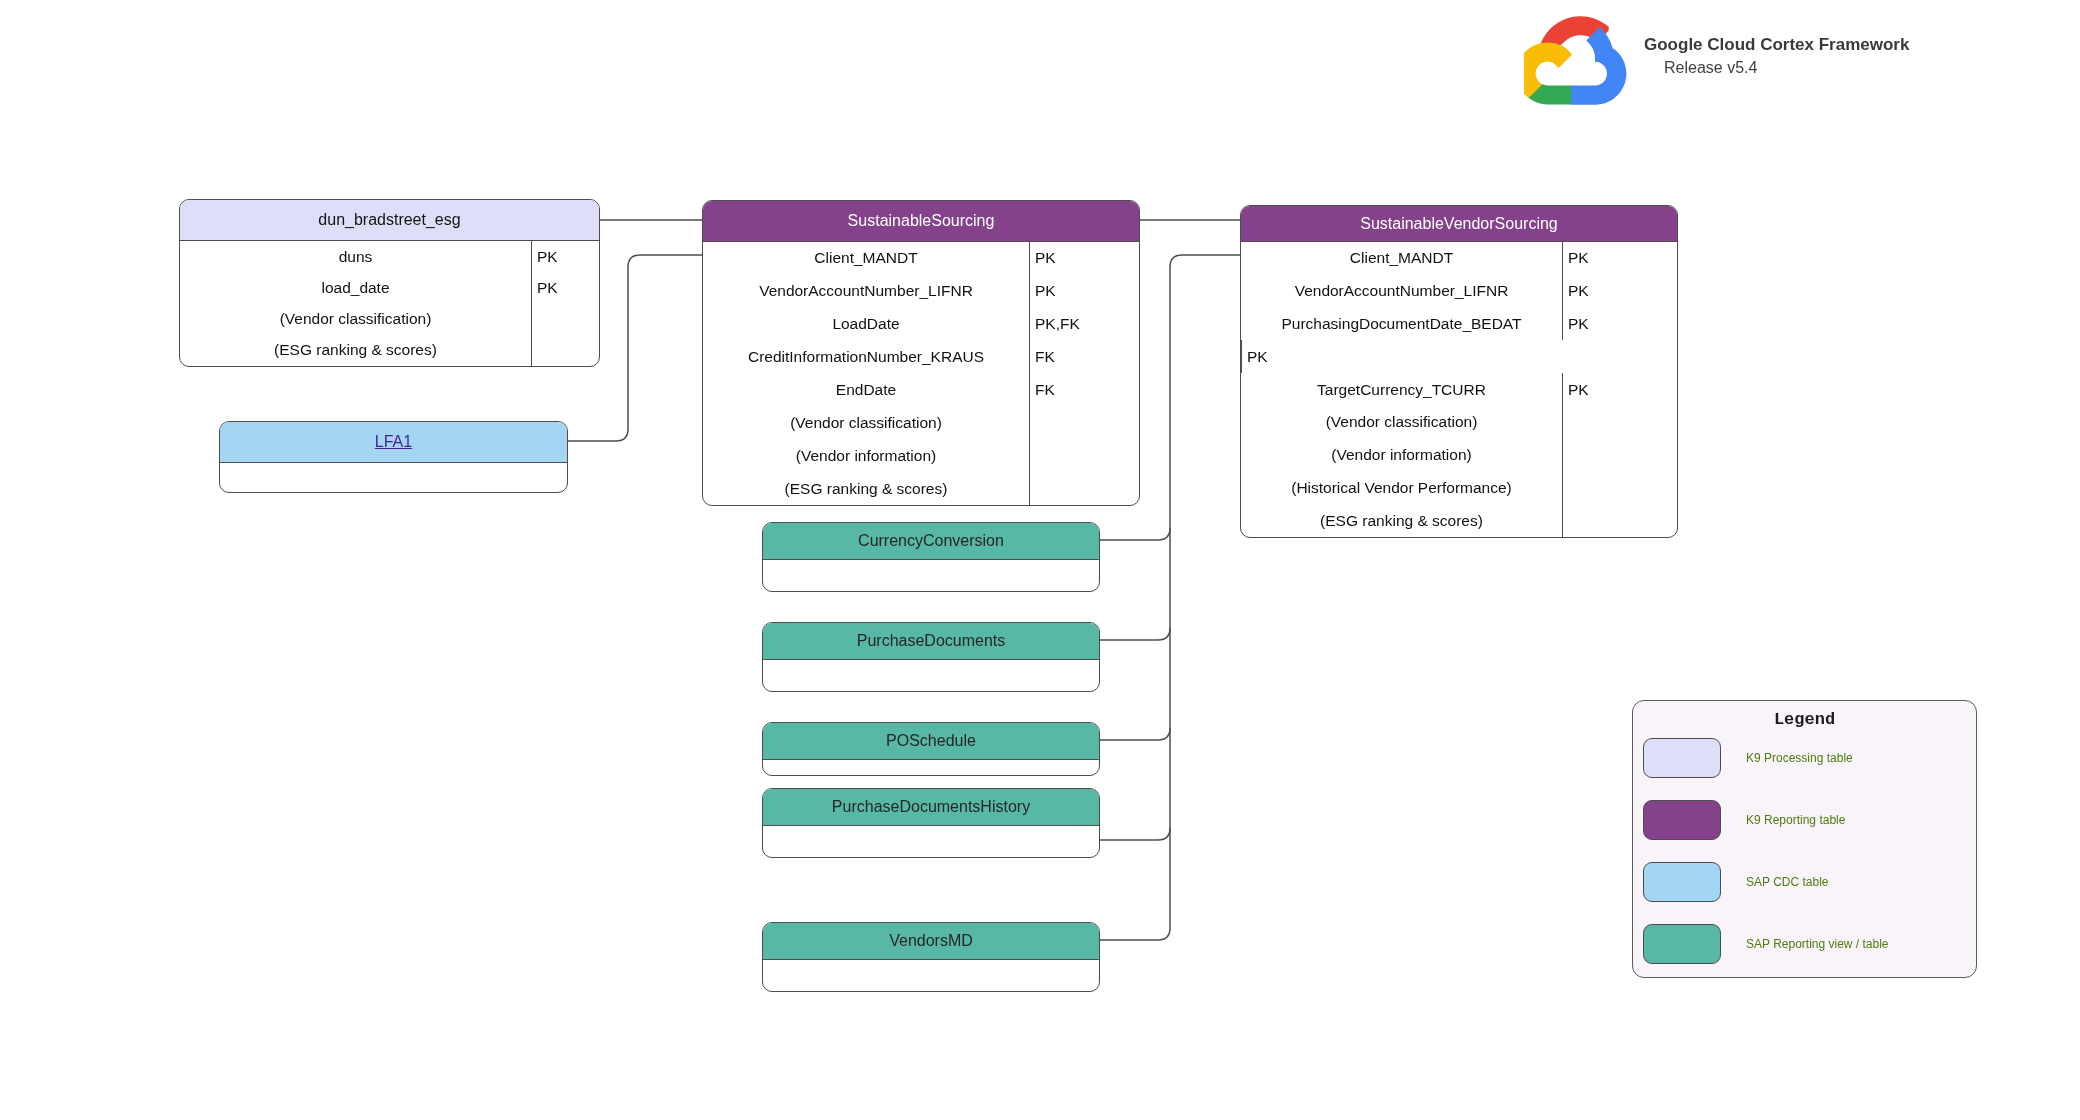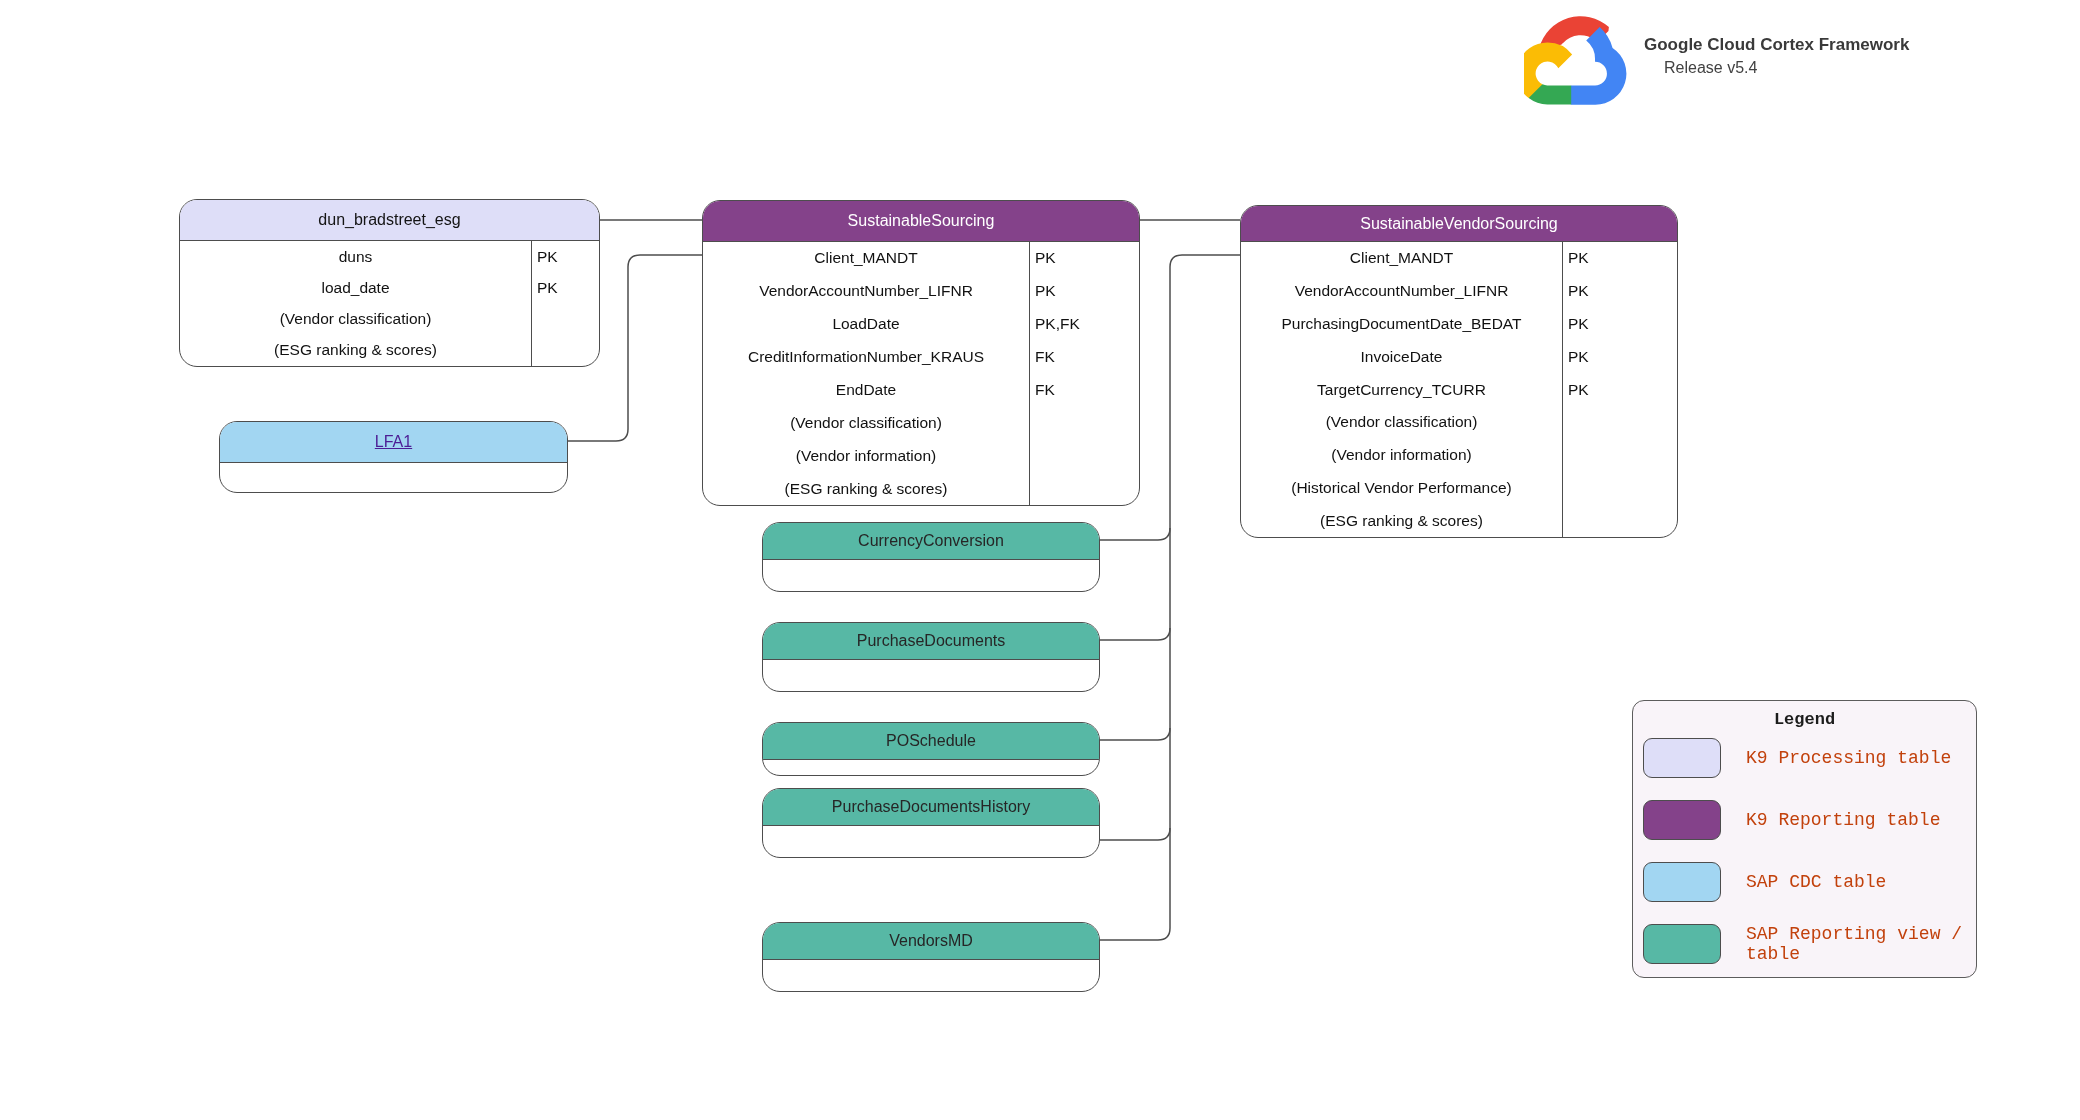--- a/index.html
+++ b/index.html
@@ -6,21 +6,21 @@
   .canvas{
     position:relative;width:2080px;height:1120px;background:#ffffff;overflow:hidden;
     font-family:"Liberation Sans",sans-serif;color:#111;
   }
   .connectors{position:absolute;left:0;top:0;}
   .connectors path{fill:none;stroke:#4d4d4d;stroke-width:1.5;}
 
   
   .table{
     position:absolute;box-sizing:border-box;background:#fff;
-    border:1.5px solid #4d4d4d;border-radius:18px;overflow:hidden;
+    border:1.5px solid #4d4d4d;border-radius:10px;overflow:hidden;
     display:flex;flex-direction:column;
   }
   .thead{
     display:flex;align-items:center;justify-content:center;
     font-size:16px;border-bottom:1.5px solid #4d4d4d;flex:0 0 auto;
   }
   .k9p .thead{background:#dedef8;color:#141414;}
   .k9r .thead{background:#84428a;color:#ffffff;}
   .cdc .thead{background:#a2d6f2;color:#4c1d95;text-decoration:underline;}
   .sap .thead{background:#57b8a5;color:#262626;}
@@ -45,21 +45,21 @@
     box-sizing:border-box;padding:9px 0 0 0;
   }
   .legend-title{text-align:center;font-weight:bold;font-size:17px;color:#1c1c1c;font-family:Liberation Mono, monospace;}
   .legend-items{margin-top:9px;display:flex;flex-direction:column;gap:22px;padding-left:10px;}
   .legend-item{display:flex;align-items:center;gap:25px;}
   .sw{width:78px;height:40px;border:1.5px solid #4d4d4d;border-radius:9px;box-sizing:border-box;flex:0 0 auto;}
   .sw-k9p{background:#dedef8;}
   .sw-k9r{background:#84428a;}
   .sw-cdc{background:#a2d6f2;}
   .sw-sap{background:#57b8a5;}
-  .legend-label{font-size:18px;color:#c2410c;font-family:Liberation Mono, monospace;}
+  .legend-label{font-size:12px;color:#4d7c0f;}
 </style>
 </head>
 <body>
 
 <div class="canvas">
 
   <svg class="connectors" width="2080" height="1120" viewBox="0 0 2080 1120">
     <path d="M600 220 H702"></path>
     <path d="M1140 220 H1240"></path>
     <path d="M702 255 H640 Q628 255 628 267 V429 Q628 441 616 441 H568"></path>
@@ -152,21 +152,20 @@
       </div>
       <div class="trow">
         <span class="cname">VendorAccountNumber_LIFNR</span>
         <span class="ckey">PK</span>
       </div>
       <div class="trow">
         <span class="cname">PurchasingDocumentDate_BEDAT</span>
         <span class="ckey">PK</span>
       </div>
       <div class="trow">
-        <span class="cname">InvoiceDate</span>
         <span class="ckey">PK</span>
       </div>
       <div class="trow">
         <span class="cname">TargetCurrency_TCURR</span>
         <span class="ckey">PK</span>
       </div>
       <div class="trow">
         <span class="cname">(Vendor classification)</span>
         <span class="ckey"></span>
       </div>

